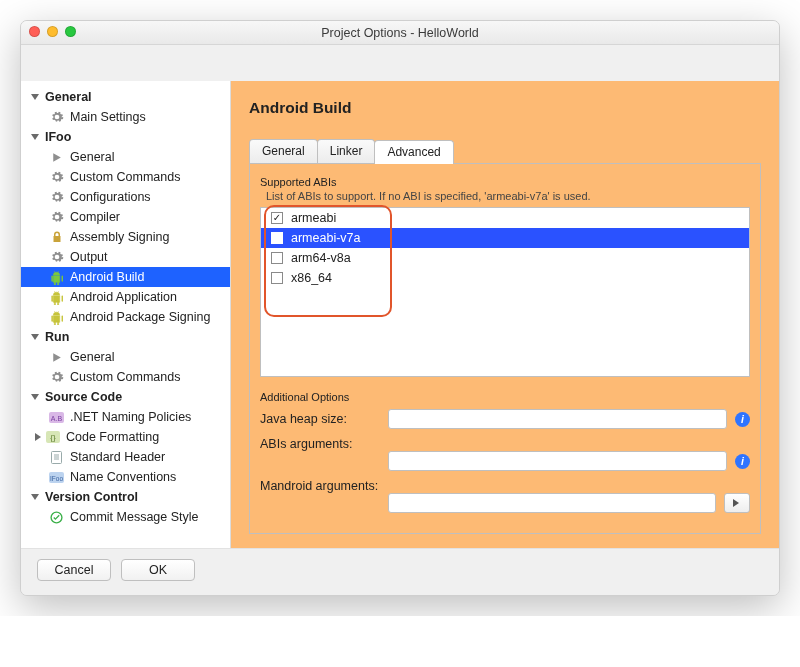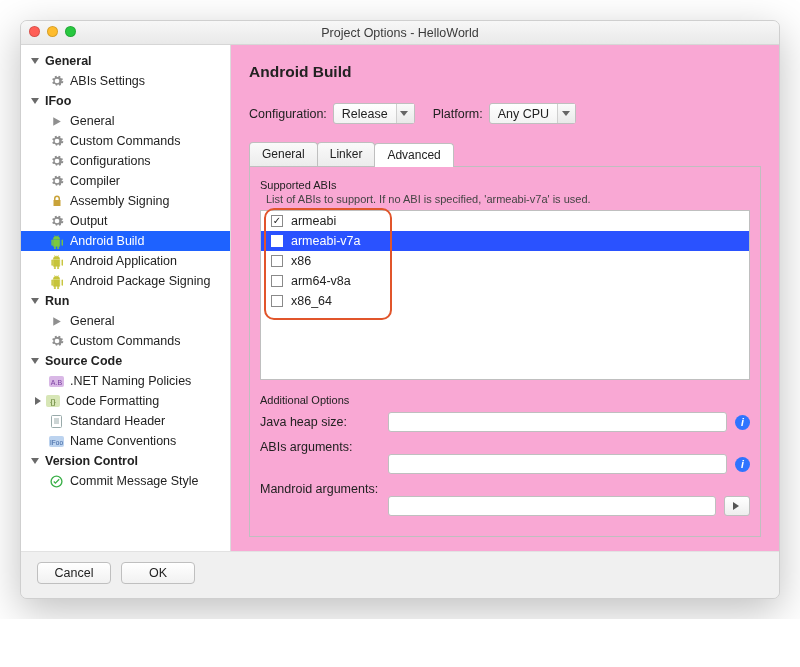--- a/index.html
+++ b/index.html
@@ -24,21 +24,21 @@
     border-bottom: 1px solid #d6d6d6;
     position: relative;
     display: flex;
     align-items: center;
     justify-content: center;
   }
   .traffic { position: absolute; left: 8px; top: 5px; display: flex; gap: 7px; }
   .tl { width: 11px; height: 11px; border-radius: 50%; border: 0.5px solid rgba(0,0,0,0.15);}
   .tl.red { background:#ff5f57;} .tl.yellow{background:#febc2e;} .tl.green{background:#28c840;}
   .title { font-size: 12.5px; color:#3a3a3a; }
-  .body { display:flex; background:#f9a8d4; }
+  .body { display:flex; background:#fdba74;margin-top:36px; }
   .sidebar {
     width: 210px;
     border-right: 1px solid #dcdcdc;
     padding: 6px 0 6px 0;
     background:#fff;
     font-size: 12.5px;
     user-select:none;
   }
   .section-header {
     display:flex; align-items:center; gap:4px;
@@ -169,21 +169,21 @@
         <div class="section-header">
           <span class="tri down"></span>
           <span>General</span>
         </div>
         <div class="item">
           <span class="ic">
             <svg width="14" height="14" viewBox="0 0 24 24">
               <path fill="#8f8f8f" d="M12 8a4 4 0 100 8 4 4 0 000-8zm9 4l2 1-1 3-2-.5a8 8 0 01-1.5 1.5l.5 2-3 1-1-2a8 8 0 01-2 0l-1 2-3-1 .5-2A8 8 0 017 16.5L5 17l-1-3 2-1a8 8 0 010-2l-2-1 1-3 2 .5A8 8 0 018.5 6L8 4l3-1 1 2a8 8 0 012 0l1-2 3 1-.5 2A8 8 0 0119 7.5l2-.5 1 3-2 1a8 8 0 010 2z"></path>
             </svg>
           </span>
-          <span>ABIs Settings</span>
+          <span>Main Settings</span>
         </div>
         <div class="section-header">
           <span class="tri down"></span>
           <span>IFoo</span>
         </div>
         <div class="item">
           <span class="ic">
             <svg width="13" height="13" viewBox="0 0 24 24">
               <path fill="#8f8f8f" d="M6 4l14 8-14 8z"></path>
             </svg>
@@ -328,37 +328,20 @@
               <path d="M7 12l3 3 7-7" fill="none" stroke="#3cb04a" stroke-width="2.5"></path>
             </svg>
           </span>
           <span>Commit Message Style</span>
         </div>
       </div>
 
     <div class="main">
       <h2 class="page-title">Android Build</h2>
 
-      <div class="config-row">
-        <span>Configuration:</span>
-        <div class="combo">
-          <span class="lbl">Release</span>
-          <span class="caret">
-              <span class="tri down"></span>
-            </span>
-        </div>
-        <span style="width:6px"></span>
-        <span>Platform:</span>
-        <div class="combo">
-          <span class="lbl">Any CPU</span>
-          <span class="caret">
-              <span class="tri down"></span>
-            </span>
-        </div>
-      </div>
 
       <div class="tabbar" id="tabbar">
           <div class="tab">General</div>
           <div class="tab">Linker</div>
           <div class="tab active">Advanced</div>
         </div>
 
       <div class="tabcontent">
         <div class="group-title">Supported ABIs</div>
         <div class="hint">List of ABIs to support. If no ABI is specified, 'armeabi-v7a' is used.</div>
@@ -368,24 +351,20 @@
               <div class="abi-row">
                 <span class="chk">✓</span>
                 <span>armeabi</span>
               </div>
               <div class="abi-row sel">
                 <span class="chk">✓</span>
                 <span>armeabi-v7a</span>
               </div>
               <div class="abi-row">
                 <span class="chk"></span>
-                <span>x86</span>
-              </div>
-              <div class="abi-row">
-                <span class="chk"></span>
                 <span>arm64-v8a</span>
               </div>
               <div class="abi-row">
                 <span class="chk"></span>
                 <span>x86_64</span>
               </div>
             </div>
           <div class="redbox" style="left:4px; top:-2px; width:128px; height:112px;"></div>
         </div>
 

